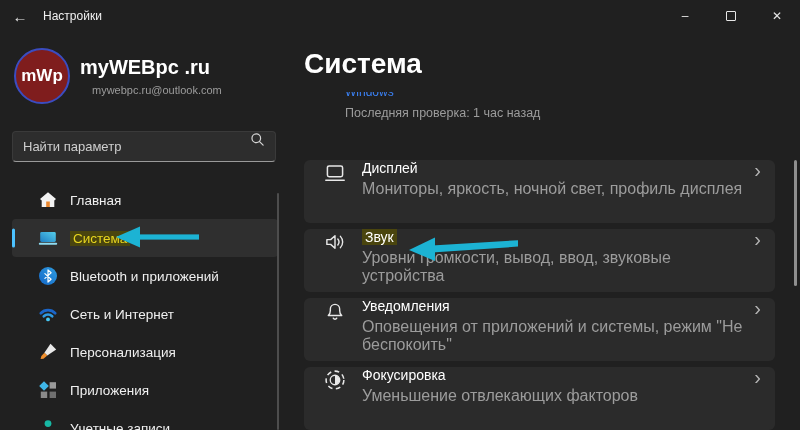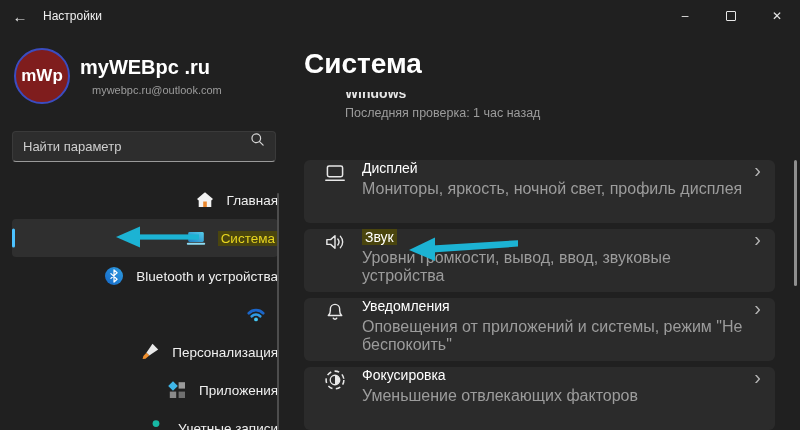--- a/index.html
+++ b/index.html
@@ -28,33 +28,33 @@
   .p-texts{margin-left:10px;}
   .p-name{font-size:20px;font-weight:bold;color:#ffffff;}
   .p-email{font-size:11px;color:#9c9c9c;margin-top:5px;margin-left:12px;}
   .searchbox{position:absolute;left:12px;top:99px;width:264px;height:31px;background:#2d2d2d;
     border:1px solid #3a3a3a;border-bottom:1px solid #9a9a9a;border-radius:4px;
     display:flex;padding:0 10px;}
   .searchbox input{flex:1;background:transparent;border:none;outline:none;color:#e8e8e8;
     font-size:13px;font-family:inherit;}
   .searchbox input::placeholder{color:#cfcfcf;}
   .nav{position:absolute;left:12px;top:149px;right:12px;}
-  .nav-item{position:relative;height:38px;display:flex;align-items:center;padding-left:26px;border-radius:4px;justify-content:flex-end;}
+  .nav-item{position:relative;height:38px;display:flex;align-items:center;padding-left:26px;border-radius:4px;}
   .nav-item.selected{background:#2f2f2f;}
   .nav-item .pill{position:absolute;left:0;top:50%;transform:translateY(-50%);width:3px;height:19px;
     border-radius:2px;background:#4cc2ff;}
   .nav-ic{width:20px;height:20px;margin-right:12px;flex:0 0 auto;}
   .nav-label{font-size:13.5px;color:#f0f0f0;white-space:nowrap;}
   .hl{color:var(--hl-text);background:var(--hl-bg);padding:0 3px;}
   .side-scroll{position:absolute;left:277px;top:161px;bottom:0;width:2px;background:#4d4d4d;border-radius:1px;}
   
   .main{position:absolute;left:290px;top:32px;right:0;bottom:0;}
   .page-title{position:absolute;left:14px;top:16px;font-size:28px;font-weight:bold;color:#ffffff;}
   .clip-box{position:absolute;left:55px;top:60px;height:10px;overflow:hidden;}
-  .clip-box span{display:block;font-size:14px;font-weight:700;color:#e5e5e5;transform:translateY(-7px);}
+  .clip-box span{display:block;font-size:12px;font-weight:400;color:#3b82f6;transform:translateY(-7px);}
   .last-check{position:absolute;left:55px;top:74px;font-size:12.5px;color:#9c9c9c;}
   .cards{position:absolute;left:14px;top:128px;width:471px;display:flex;flex-direction:column;gap:6px;}
   .card{height:63px;background:#2b2b2b;border-radius:6px;display:flex;align-items:flex-start;padding:0 14px 0 18px;}
   .card-ic{width:26px;height:26px;margin-right:14px;flex:0 0 auto;}
   .card-texts{flex:1;min-width:0;}
   .card-title{font-size:14px;color:#ffffff;display:inline-block;}
   .card-sub{font-size:16px;color:#9c9c9c;margin-top:4px;}
   .chevron{font-size:20px;color:#b4b4b4;line-height:1;flex:0 0 auto;}
   .main-scroll{position:absolute;right:3px;top:128px;width:3px;height:126px;background:#8f8f8f;border-radius:2px;}
   
@@ -128,29 +128,30 @@
       <svg class="nav-ic" viewBox="0 0 20 20">
         <defs>
             <linearGradient id="btg" x1="0" y1="1" x2="1" y2="0">
           <stop offset="0" stop-color="#1467c8"></stop>
               <stop offset="1" stop-color="#2f9de0"></stop>
         </linearGradient>
           </defs>
         <circle cx="10" cy="10" r="9" fill="url(#btg)"></circle>
         <path d="M10 4 V16 M10 4 L13.1 6.8 L6.9 12.4 M10 16 L13.1 13.2 L6.9 7.6" fill="none" stroke="#fff" stroke-width="1.2" stroke-linecap="round" stroke-linejoin="round"></path>
       </svg>
-      <span class="nav-label">Bluetooth и устройства</span>
+      <span class="nav-label">Bluetooth и приложений</span>
     </div>
 
     <div class="nav-item">
       <svg class="nav-ic" viewBox="0 0 20 20">
         <path d="M2.8 9.2 A10.2 10.2 0 0 1 17.2 9.2" fill="none" stroke="#1b66c9" stroke-width="2.7" stroke-linecap="round"></path>
         <path d="M5.8 12.3 A6.3 6.3 0 0 1 14.2 12.3" fill="none" stroke="#2f9be4" stroke-width="2.7" stroke-linecap="round"></path>
         <circle cx="10" cy="15.4" r="1.9" fill="#45c8f5"></circle>
       </svg>
+      <span class="nav-label">Сеть и Интернет</span>
     </div>
 
     <div class="nav-item">
       <svg class="nav-ic" viewBox="0 0 20 20">
         <path d="M12.5 1.8 L18.2 7.5 L9.3 13.6 L6.4 10.7 Z" fill="#e9e9e9"></path>
         <path d="M6.4 10.7 L9.3 13.6 L5.5 16.8 L2.6 16.9 L3.4 13.9 Z" fill="#ef8f2e"></path>
       </svg>
       <span class="nav-label">Персонализация</span>
     </div>
 

